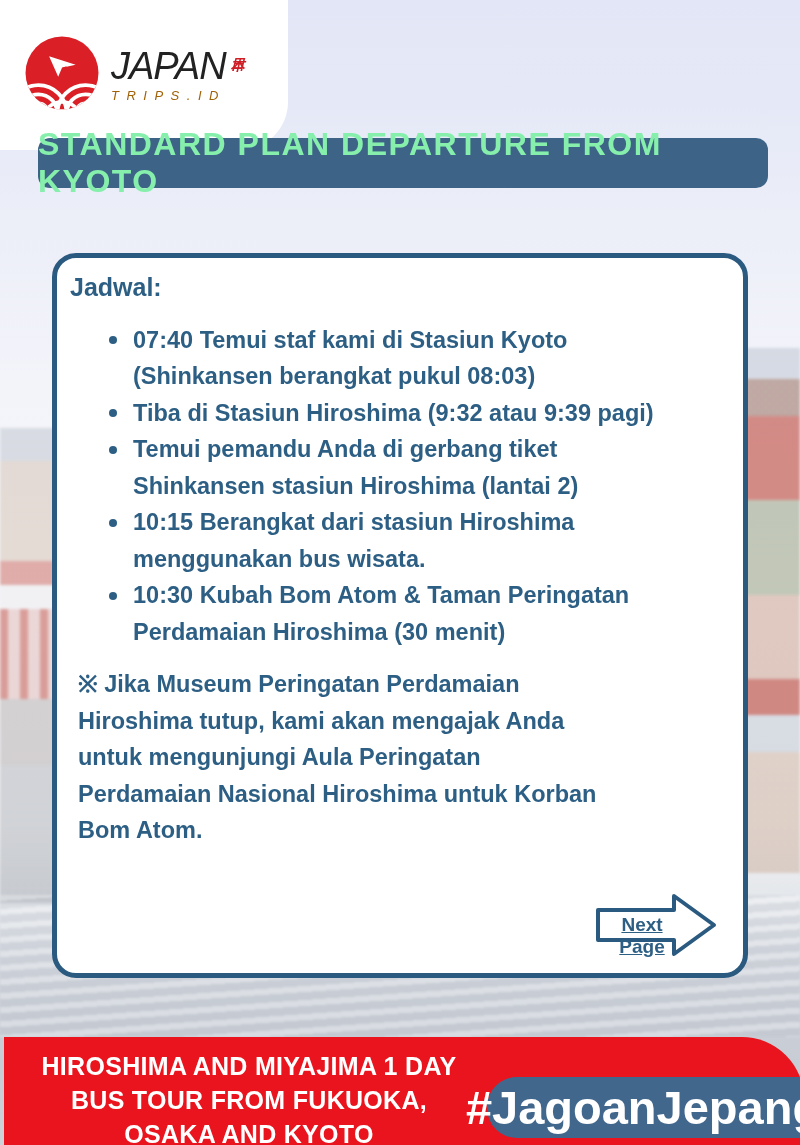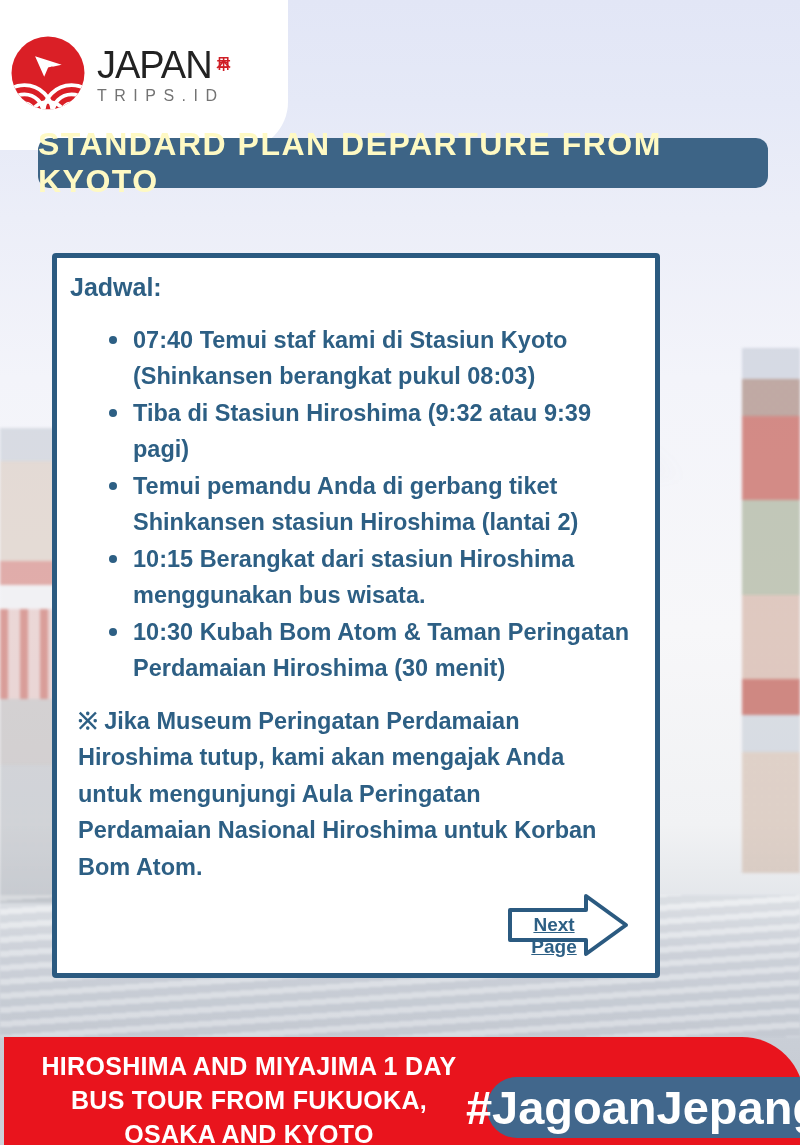--- a/index.html
+++ b/index.html
@@ -46,37 +46,37 @@
       rgba(202,172,152,.6) 77% 100%);
   }
   .bg-water { position:absolute; left:0; top:895px; width:800px; height:142px;
     background:repeating-linear-gradient(176deg,
       rgba(255,255,255,.55) 0 6px, rgba(176,182,192,.35) 6px 14px);
     opacity:.5; filter:blur(1px);
   }
   
   .logo-box { position:absolute; left:0; top:0; width:288px; height:150px;
     background:#ffffff; border-bottom-right-radius:48px;
-    display:flex; align-items:center; gap:11px; padding-left:10px; box-sizing:border-box;
+    display:flex; align-items:center; gap:11px; padding-left:24px; box-sizing:border-box;font-style:italic;
   }
   .logo-text { display:flex; flex-direction:column; }
   .logo-row { display:flex; align-items:flex-start; }
   .brand-name { font-size:38px; letter-spacing:-1px; color:#222; line-height:1; }
   .brand-kanji { writing-mode:vertical-rl; text-orientation:upright;
     color:#cf1f26; font-size:14px; font-weight:bold; line-height:1.05; margin-left:5px; }
-  .brand-sub { font-size:16px; letter-spacing:7.5px; color:#737373; margin-top:3px; }
+  .brand-sub { font-size:13px; letter-spacing:7.5px; color:#a16207; margin-top:3px; }
   
   .header-banner { position:absolute; left:38px; top:138px; width:730px; height:50px;
-    background:#3d6486; border-radius:12px; color:#fef9c3; font-weight:bold;
+    background:#3d6486; border-radius:12px; color:#86efac; font-weight:bold;
     font-size:32px; letter-spacing:1.5px;
     display:flex; align-items:center; justify-content:center;
   }
   
-  .card { position:absolute; left:52px; top:253px; width:608px; height:725px;
-    background:#fff; border:5px solid #2b5a80; border-radius:4px;
+  .card { position:absolute; left:52px; top:253px; width:696px; height:725px;
+    background:#fff; border:5px solid #2b5a80; border-radius:24px;
     box-sizing:border-box; padding:11px 8px 0 13px;
     color:#2d5f84; font-weight:bold;
   }
   .card-heading { font-size:25px; line-height:36.5px; }
   ul.schedule { margin:16px; padding:0 0 0 47px; list-style:none; }
   ul.schedule li { position:relative; font-size:23.5px; line-height:36.5px; white-space:pre-line; }
   ul.schedule li:before { content:""; position:absolute; left:-24px; top:14.5px;
     width:8px; height:8px; border-radius:50%; background:#2d5f84; }
   .note { margin:8px; font-size:23.5px; line-height:36.5px; white-space:pre-line; }
   .next-page { position:absolute; right:26px; bottom:16px; width:122px; height:64px; cursor:pointer; }

